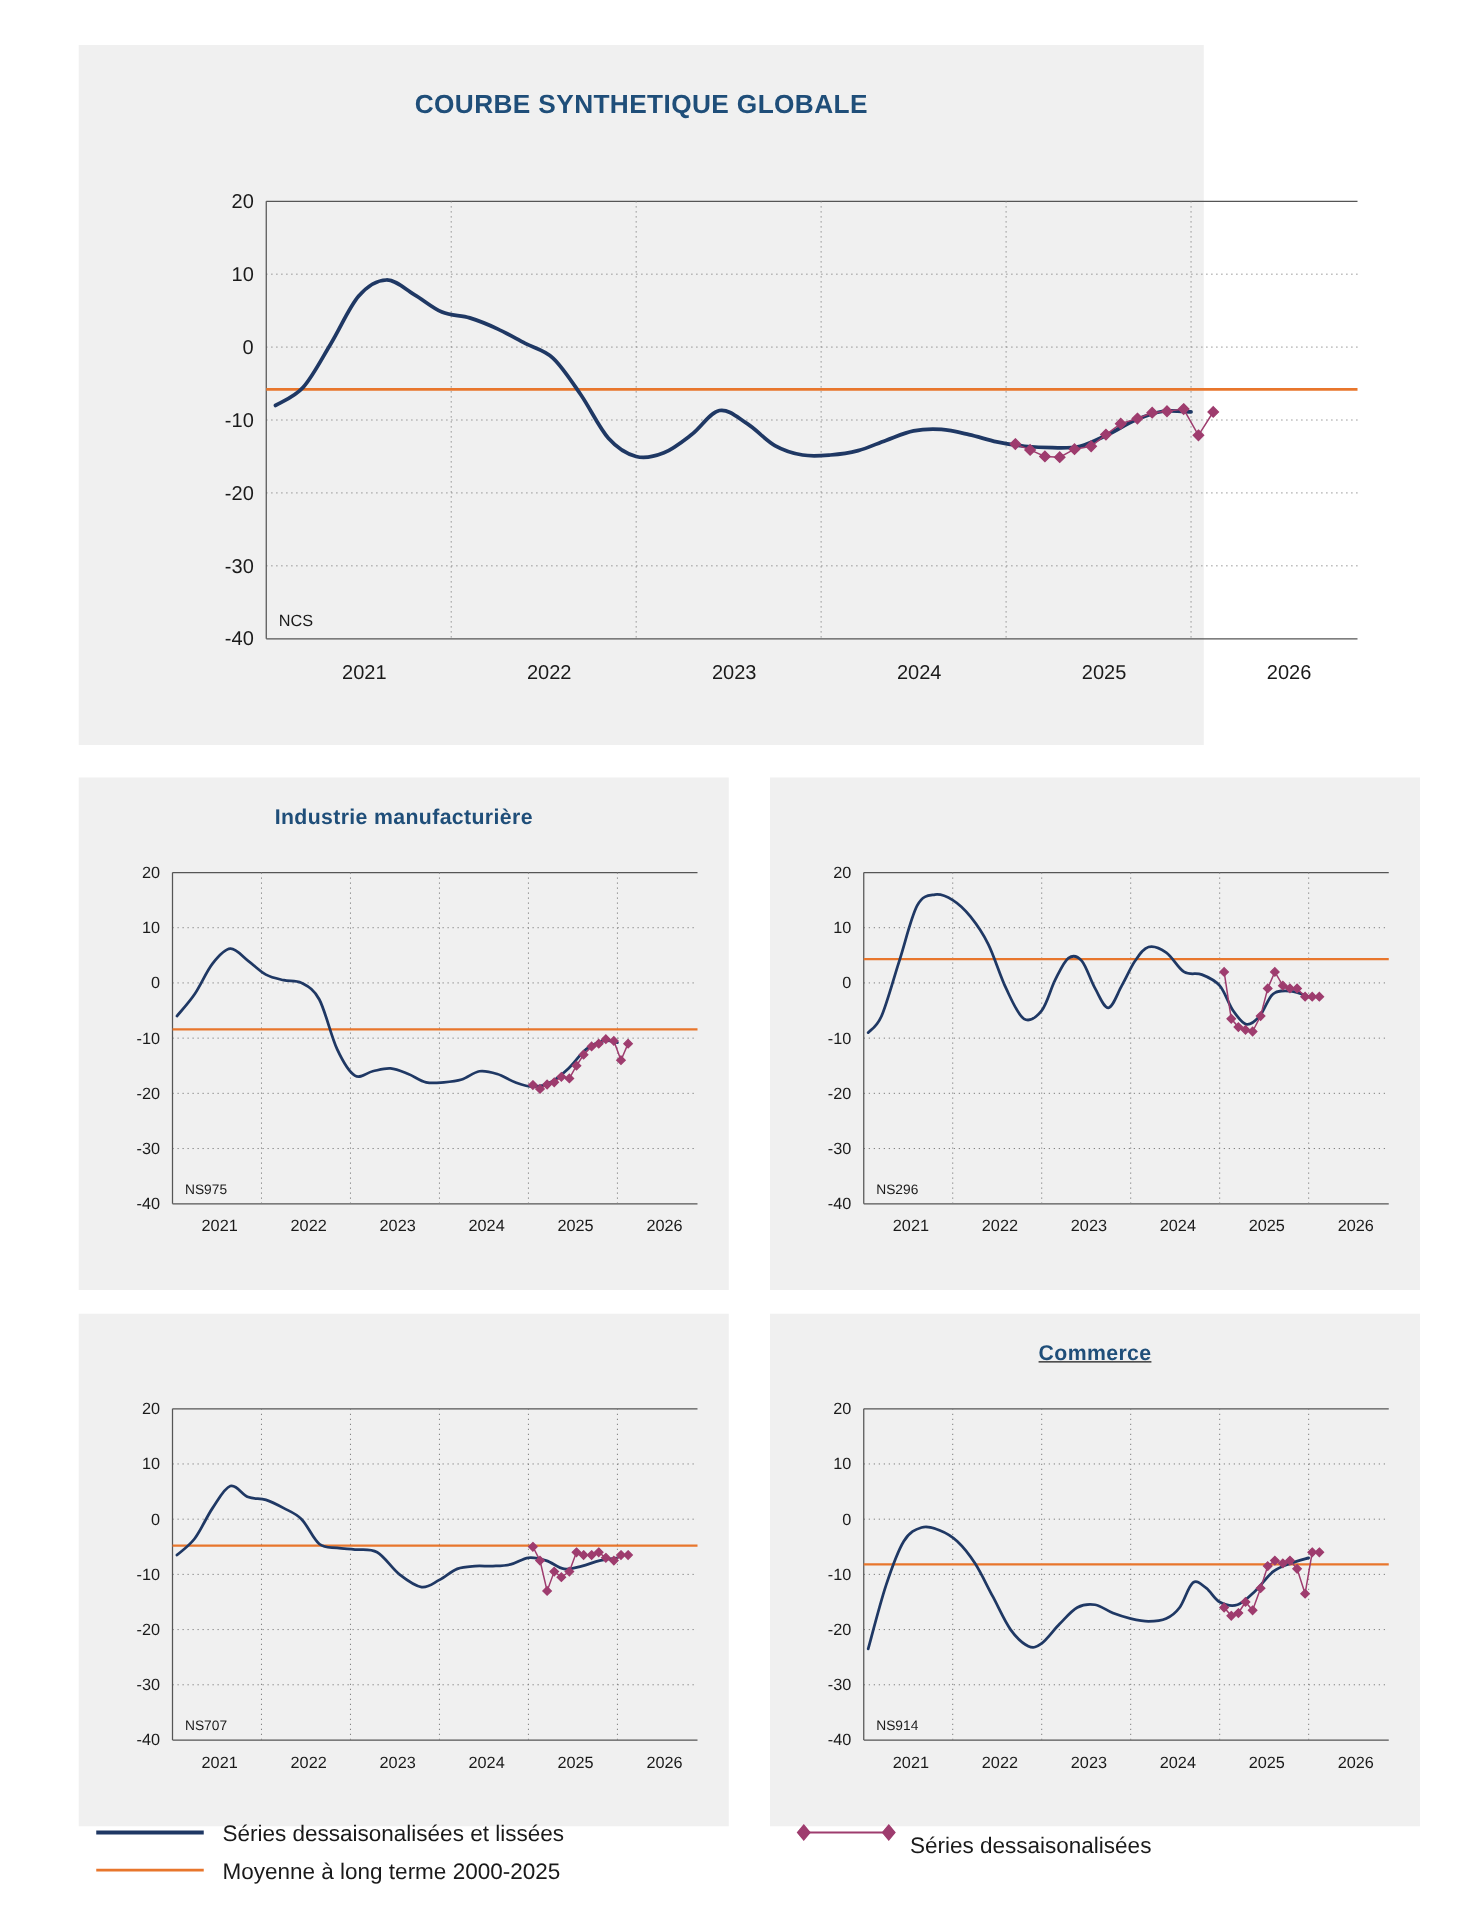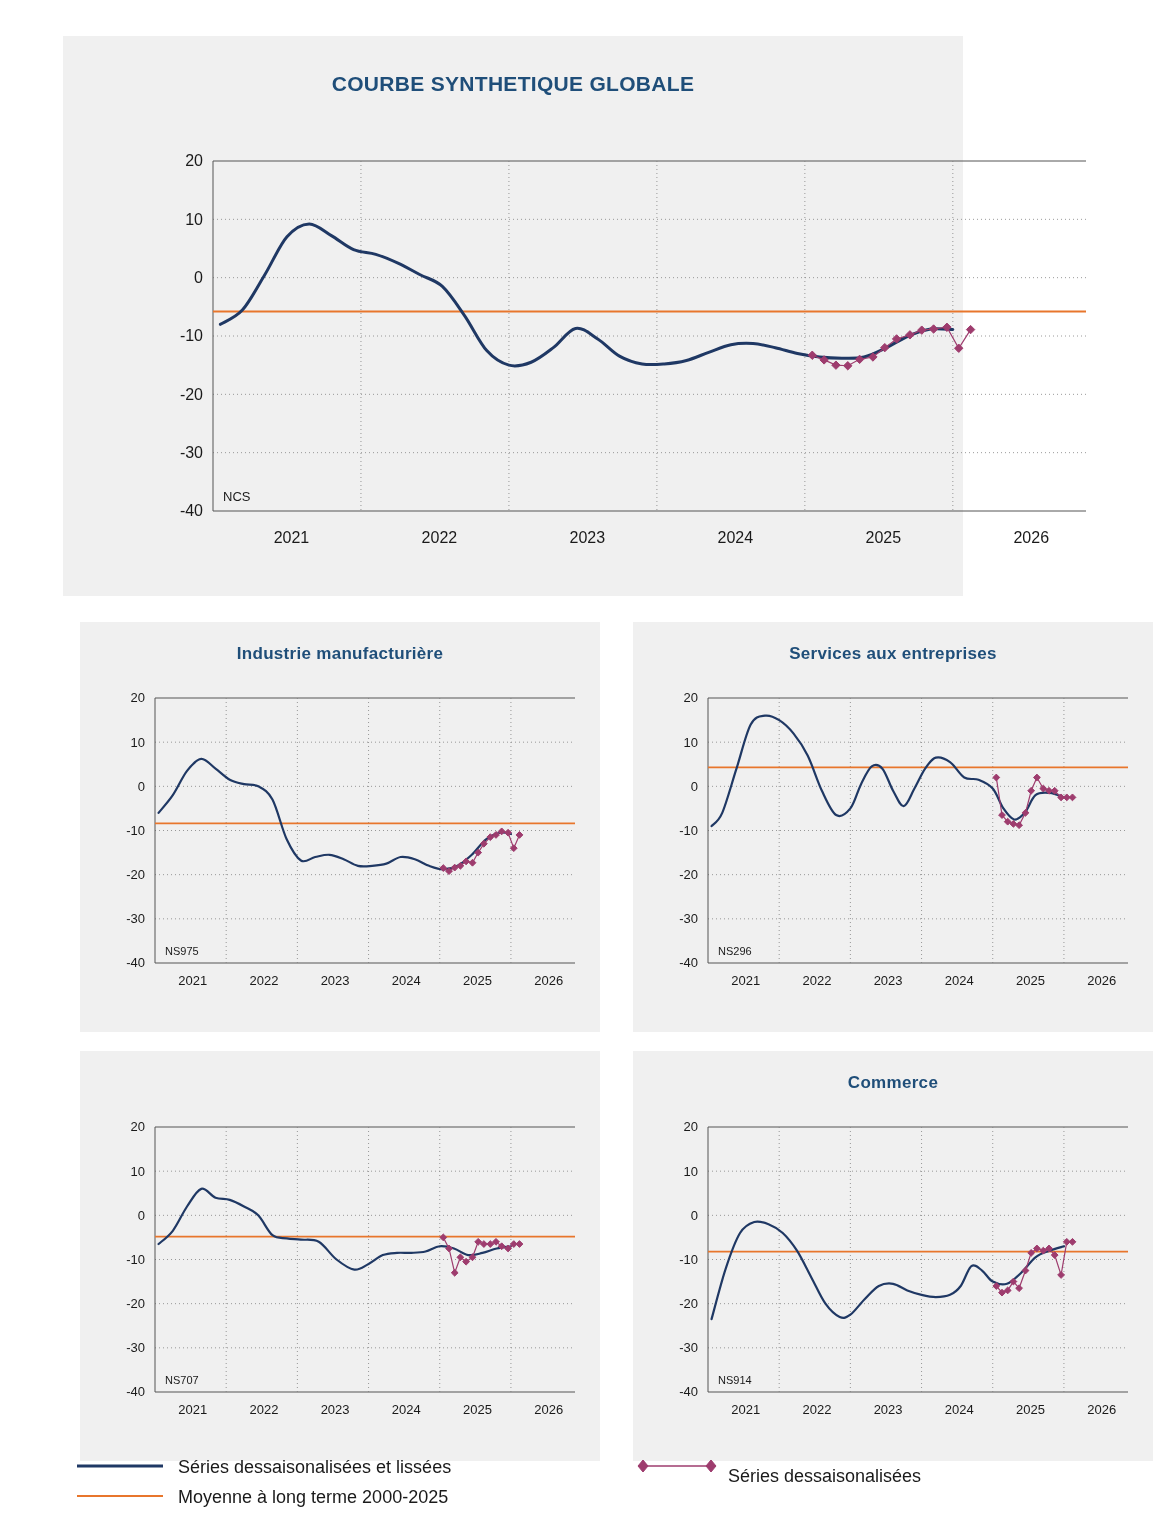--- a/index.html
+++ b/index.html
@@ -17,26 +17,26 @@
     box-sizing:border-box;
   }
   .panel-title{
     text-align:center;
     color:#1f4e79;
     font-weight:bold;
     letter-spacing:0.3px;
   }
   .main-panel{left:63px;top:36px;width:900px;height:560px;}
   .main-panel .panel-title{font-size:21px;margin-top:36px;}
-  .sub-panel{width:520px;height:410px;margin-left:17px;}
+  .sub-panel{width:520px;height:410px;}
   .sub-panel .panel-title{font-size:17px;margin-top:22px;}
   #panel-industrie{left:63px;top:622px;}
   #panel-services{left:616px;top:622px;}
   #panel-construction{left:63px;top:1051px;}
-  #panel-commerce{left:616px;top:1051px;}
+  #panel-commerce{left:616px;top:1051px;text-decoration:underline;}
 
   .plot{position:absolute;}
   svg{display:block;overflow:visible;}
   .axis-label{font-size:16px;fill:#1a1a1a;}
   .sub-axis-label{font-size:13px;fill:#1a1a1a;}
   .code-label{font-size:13px;fill:#1a1a1a;}
   .sub-code-label{font-size:11px;fill:#1a1a1a;}
 
   .legend{
     position:absolute;left:63px;top:1452px;width:1073px;height:86px;
@@ -146,21 +146,20 @@
         <path d="M421.6779661016818 159.98333333333332 L425.0779661016818 163.38333333333333 L421.6779661016818 166.78333333333333 L418.27796610168184 163.38333333333333 Z" fill="#9e3c6e" stroke="#9e3c6e" stroke-width="1"></path>
         <path d="M428.084745762709 161.3083333333333 L431.484745762709 164.70833333333331 L428.084745762709 168.10833333333332 L424.68474576270904 164.70833333333331 Z" fill="#9e3c6e" stroke="#9e3c6e" stroke-width="1"></path>
         <path d="M433.779661016941 176.76666666666665 L437.179661016941 180.16666666666666 L433.779661016941 183.56666666666666 L430.37966101694104 180.16666666666666 Z" fill="#9e3c6e" stroke="#9e3c6e" stroke-width="1"></path>
         <path d="M439.474576271173 163.51666666666668 L442.874576271173 166.91666666666669 L439.474576271173 170.3166666666667 L436.07457627117304 166.91666666666669 Z" fill="#9e3c6e" stroke="#9e3c6e" stroke-width="1"></path>
         <text x="85" y="287" class="sub-code-label">NS975</text>
       </svg>
     </div>
 </div>
 
 <div class="panel sub-panel" id="panel-services">
-  <div class="panel-title">Services aux entreprises</div>
   <div class="plot" id="plot-services" style="left:0;top:46px;">
       <svg width="520" height="360">
         <line x1="75" y1="30" x2="495" y2="30" stroke="#555" stroke-width="1" stroke-dasharray="none"></line>
         <text x="65" y="34.333333333333336" text-anchor="end" class="sub-axis-label">20</text>
         <line x1="75" y1="74.16666666666666" x2="495" y2="74.16666666666666" stroke="#808080" stroke-width="0.8" stroke-dasharray="1,3"></line>
         <text x="65" y="78.49999999999999" text-anchor="end" class="sub-axis-label">10</text>
         <line x1="75" y1="118.33333333333333" x2="495" y2="118.33333333333333" stroke="#808080" stroke-width="0.8" stroke-dasharray="1,3"></line>
         <text x="65" y="122.66666666666666" text-anchor="end" class="sub-axis-label">0</text>
         <line x1="75" y1="162.5" x2="495" y2="162.5" stroke="#808080" stroke-width="0.8" stroke-dasharray="1,3"></line>
         <text x="65" y="166.83333333333334" text-anchor="end" class="sub-axis-label">-10</text>

